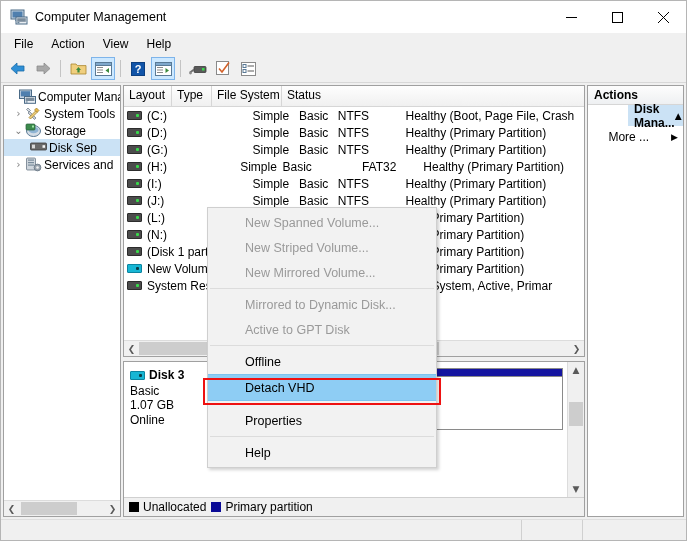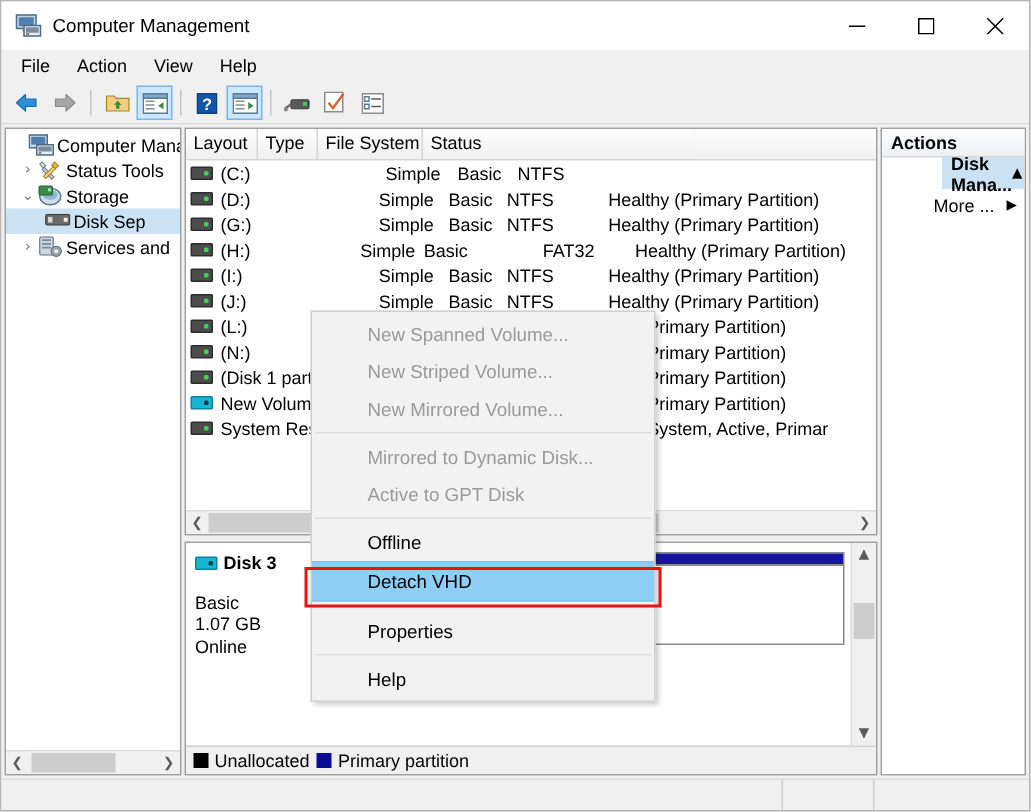--- a/index.html
+++ b/index.html
@@ -78,21 +78,21 @@
   .hs-track{flex:1 1 auto;height:15px;position:relative;background:#f0f0f0;}
   .hs-thumb{position:absolute;top:1px;height:13px;background:#cdcdcd;}
   .splitter{height:4px;flex:0 0 auto;}
   .diskbox{
     flex:1 1 auto;min-height:0;background:#fff;border:1px solid #a0a0a0;box-sizing:border-box;
     display:flex;flex-direction:column;position:relative;
   }
   .diskarea{flex:1 1 auto;display:flex;min-height:0;position:relative;overflow:hidden;}
   .diskcontent{flex:1 1 auto;position:relative;padding:6px 0 0 6px;min-width:0;}
   .diskinfo{width:100px;font-size:12px;line-height:14.5px;float:left;}
-  .diskname{display:flex;align-items:center;font-weight:bold;margin-bottom:12px;}
+  .diskname{display:flex;align-items:center;font-weight:bold;margin-bottom:1px;}
   .diskicon{width:15px;height:9px;background:#17b6d4;border:1px solid #0b84a0;border-radius:1px;
     margin-right:4px;position:relative;box-sizing:border-box;}
   .diskicon:after{content:"";position:absolute;right:2px;top:2px;width:3px;height:3px;background:#0a3c48;border-radius:1px;}
   .partbox{position:absolute;left:108px;right:4px;top:6px;height:62px;
     border:1px solid #8a8a8a;background:#fff;box-sizing:border-box;}
   .partbar{height:7px;background:#1414a0;border-bottom:1px solid #8a8a8a;}
   .parttxt{font-size:12px;padding:3px 0 0 6px;line-height:14px;}
   .vscroll{width:16px;flex:0 0 auto;background:#f0f0f0;border-left:1px solid #dcdcdc;
     display:flex;flex-direction:column;align-items:center;}
   .vs-arrow{width:16px;height:16px;display:flex;align-items:center;justify-content:center;
@@ -107,21 +107,21 @@
   .actionpane{
     width:97px;flex:0 0 auto;background:#fff;border:1px solid #a0a0a0;
     margin:2px 2px 2px 2px;box-sizing:border-box;display:flex;flex-direction:column;
   }
   .acthead{height:19px;background:linear-gradient(#fdfdfd,#eef0f2);border-bottom:1px solid #d6d6d6;
     font-weight:bold;font-size:12px;padding:2px 0 0 6px;box-sizing:border-box;flex:0 0 auto;}
   .actrow{height:21px;display:flex;align-items:center;font-size:12px;padding:0 5px 0 6px;
     justify-content:space-between;}
   .actrow.sel{background:#cbe2f5;font-weight:bold;margin-left:40px;}
   .actrow .arr{font-size:9px;font-family:"DejaVu Sans",sans-serif;}
-  .actrow.more{padding-left:0;justify-content:flex-end;gap:8px;padding-right:5px;}
+  .actrow.more{padding-left:0;justify-content:flex-end;gap:22px;padding-right:5px;}
   
   .statusbar{height:20px;flex:0 0 auto;background:#f0f0f0;border-top:1px solid #dedede;
     display:flex;align-items:center;}
   .sb-seg{border-right:1px solid #d0d0d0;height:20px;}
   
   .ctxmenu{
     position:absolute;left:206px;top:206px;width:230px;
     background:#f2f2f2;border:1px solid #cfcfcf;
     box-shadow:2px 2px 3px rgba(0,0,0,.18);
     padding:2px 0;box-sizing:border-box;z-index:50;
@@ -272,21 +272,21 @@
         <div class="trow" style="padding-left:8px;">
           <div class="tchev">›</div>
           <div class="ticon">
             <svg width="17" height="15" viewBox="0 0 17 15">
               <path d="M3 2 L5.5 4.5 L4 6 L1.5 3.5 Z" fill="#d9dde2" stroke="#6a7a88" stroke-width="0.7"></path>
               <path d="M4.5 5.5 L11 12 L9.5 13.5 L3 7 Z" fill="#c8ccd2" stroke="#6a7a88" stroke-width="0.7"></path>
               <path d="M11.5 2 L14 4.5 L12 6.5 L9.5 4 Z" fill="#e8b64a" stroke="#9a7a1f" stroke-width="0.7"></path>
               <path d="M10.5 5 L4 11.5 L5.5 13 L12 6.5 Z" fill="#f0cf7e" stroke="#9a7a1f" stroke-width="0.7"></path>
             </svg>
           </div>
-          <div class="tlabel">Status Tools</div>
+          <div class="tlabel">System Tools</div>
         </div>
 
         <div class="trow" style="padding-left:8px;">
           <div class="tchev">⌄</div>
           <div class="ticon">
             <svg width="17" height="15" viewBox="0 0 17 15">
               <ellipse cx="8.5" cy="8" rx="7" ry="5.5" fill="#d4dde6" stroke="#5a7a96"></ellipse>
               <ellipse cx="8.5" cy="7" rx="5" ry="3.2" fill="#8fb4d4"></ellipse>
               <rect x="1" y="1" width="9" height="6" rx="1" fill="#3c8a4c" stroke="#27603a" stroke-width="0.7"></rect>
               <rect x="7" y="2.5" width="2" height="2" fill="#9fe8a8"></rect>
@@ -342,20 +342,21 @@
         </div>
         <div class="rows" id="volume-rows">
             <div class="vrow">
               <div class="vcell" style="width: 128px; display: flex; align-items: center; padding-left: 0px;">
                 <span class="vol-ic"></span>
                 <span>(C:)</span>
               </div>
               <div class="vcell" style="width: 48px;">Simple</div>
               <div class="vcell" style="width: 40px;">Basic</div>
               <div class="vcell" style="width: 70px;">NTFS</div>
+              <div class="vcell" style="width: 190px;">Healthy (Boot, Page File, Crash</div>
             </div>
             <div class="vrow">
               <div class="vcell" style="width: 128px; display: flex; align-items: center; padding-left: 0px;">
                 <span class="vol-ic"></span>
                 <span>(D:)</span>
               </div>
               <div class="vcell" style="width: 48px;">Simple</div>
               <div class="vcell" style="width: 40px;">Basic</div>
               <div class="vcell" style="width: 70px;">NTFS</div>
               <div class="vcell" style="width: 190px;">Healthy (Primary Partition)</div>

